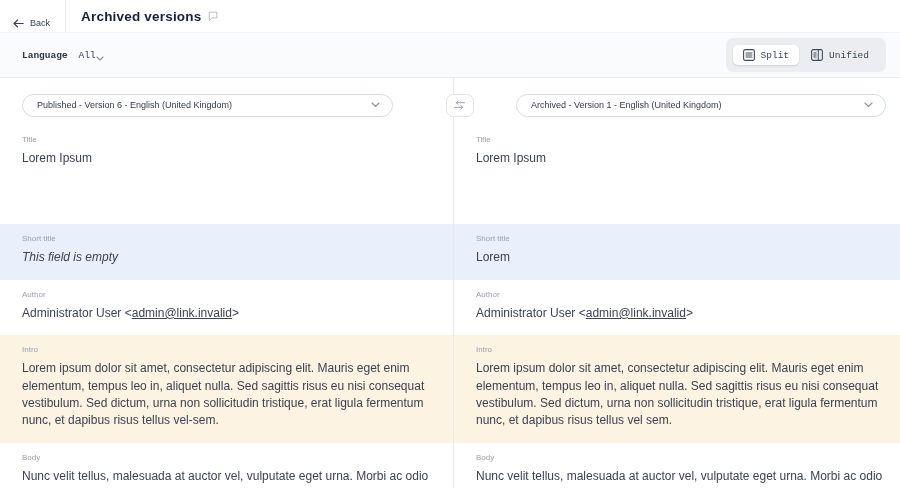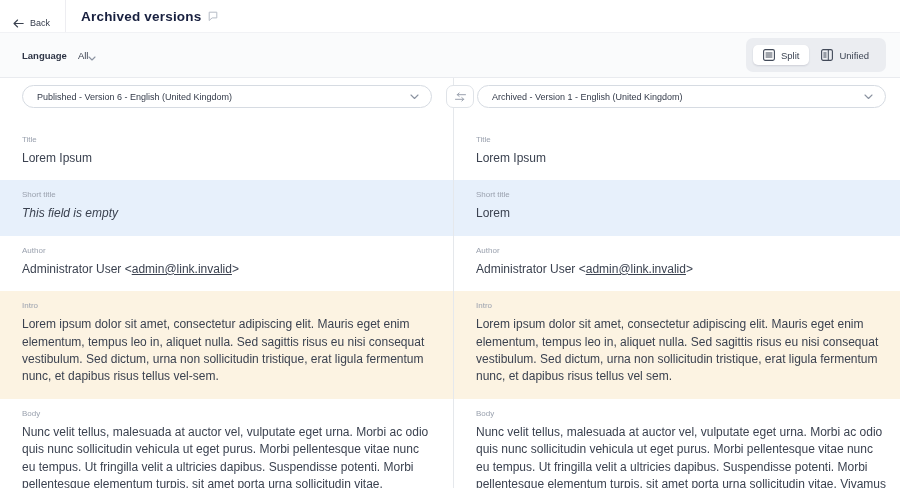--- a/index.html
+++ b/index.html
@@ -14,45 +14,45 @@
   
   .topbar { height:32px; flex:0 0 32px; display:flex; align-items:center; background:#fff; }
   .back-btn { display:flex; align-items:center; gap:6px; height:100%; padding:14px 15px 0 13px; cursor:pointer; color:#343b4b; background:none; border:none; font-family:inherit; }
   .back-btn span { font-size:9px; }
   .topbar-sep { width:1px; height:32px; background:#ededf1; }
   .page-title { font-size:13.5px; font-weight:bold; color:#171f3e; margin-left:15px; letter-spacing:.2px; }
   .comment-icon { margin-left:7px; display:flex; align-items:center; }
 
   
   .toolbar { height:46px; flex:0 0 46px; background:#fafbfc; border-top:1px solid #f1f2f5; border-bottom:1px solid #e9ebef;
-             display:flex; align-items:center; justify-content:space-between; padding:0 14px 0 22px; }
+             display:flex; align-items:center; justify-content:space-between; padding:0 14px 0 22px;font-family:Liberation Mono, monospace; }
   .lang { display:flex; align-items:center; }
   .lang-label { font-size:9.5px; font-weight:bold; color:#2d3445; margin-right:11px; }
   .lang-select { display:flex; align-items:flex-end; font-size:9.5px; color:#3b4250; cursor:pointer; background:none; border:none; font-family:inherit; }
   .view-toggle { background:#ebedf1; border-radius:7px; padding:7px; display:flex; gap:2px; }
   .toggle-btn { display:flex; align-items:center; gap:6px; font-size:9.5px; color:#3c4453; padding:4px 10px; border-radius:5px;
                 background:transparent; border:none; cursor:pointer; font-family:inherit; }
   .toggle-btn.active { background:#fff; box-shadow:0 1px 2px rgba(20,30,60,.14); }
 
   
   .content { position:relative; flex:1; background:#fff; overflow:hidden; }
   .col-divider { position:absolute; left:453px; top:0; bottom:0; width:1px; background:#e5e8ec; z-index:1; }
 
-  .selector-row { position:relative; z-index:2; display:flex; align-items:flex-start; padding:7px 14px 0 22px; height:47px; }
+  .selector-row { position:relative; z-index:2; display:flex; align-items:center; padding:7px 14px 0 22px; height:47px;gap:39px; }
   .select-box { height:23px; border:1px solid #d6dbe2; border-radius:12px; background:#fff;
                 display:flex; align-items:center; justify-content:space-between;
                 padding:0 12px 0 14px; font-size:9px; color:#333a49; cursor:pointer; }
   .select-left { width:410px; }
   .select-right { width:409px; margin-left:3px; }
   .swap-btn { width:28px; height:23px; margin-left:14px; border:1px solid #dfe3e8; border-radius:7px; background:#fff;
               display:flex; align-items:center; justify-content:center; cursor:pointer; flex:0 0 28px; }
 
   .rows { position:relative; z-index:0; }
   .row { display:flex; }
-  .row.blue  { background:#e7f0fb; }
+  .row.blue  { background:#e7f0fb;margin-top:44px; }
   .row.cream { background:#fcf3e2; }
   .row.pink  { background:#fbdde4;flex-direction:column; }
   .cell { padding:10px 22px 13px; }
   .cell.left  { width:453px; flex:0 0 453px; }
   .cell.right { flex:1; padding-left:23px; padding-right:14px; }
   .field-label { font-size:8px; color:#9aa1ae; margin-bottom:6px; }
   .field-value { font-size:12px; color:#3b4250; line-height:1.45; }
   .field-value.empty { font-style:italic; }
   .field-value a { color:#3b4250; text-decoration:underline; cursor:pointer; }
   svg { display:block; }

